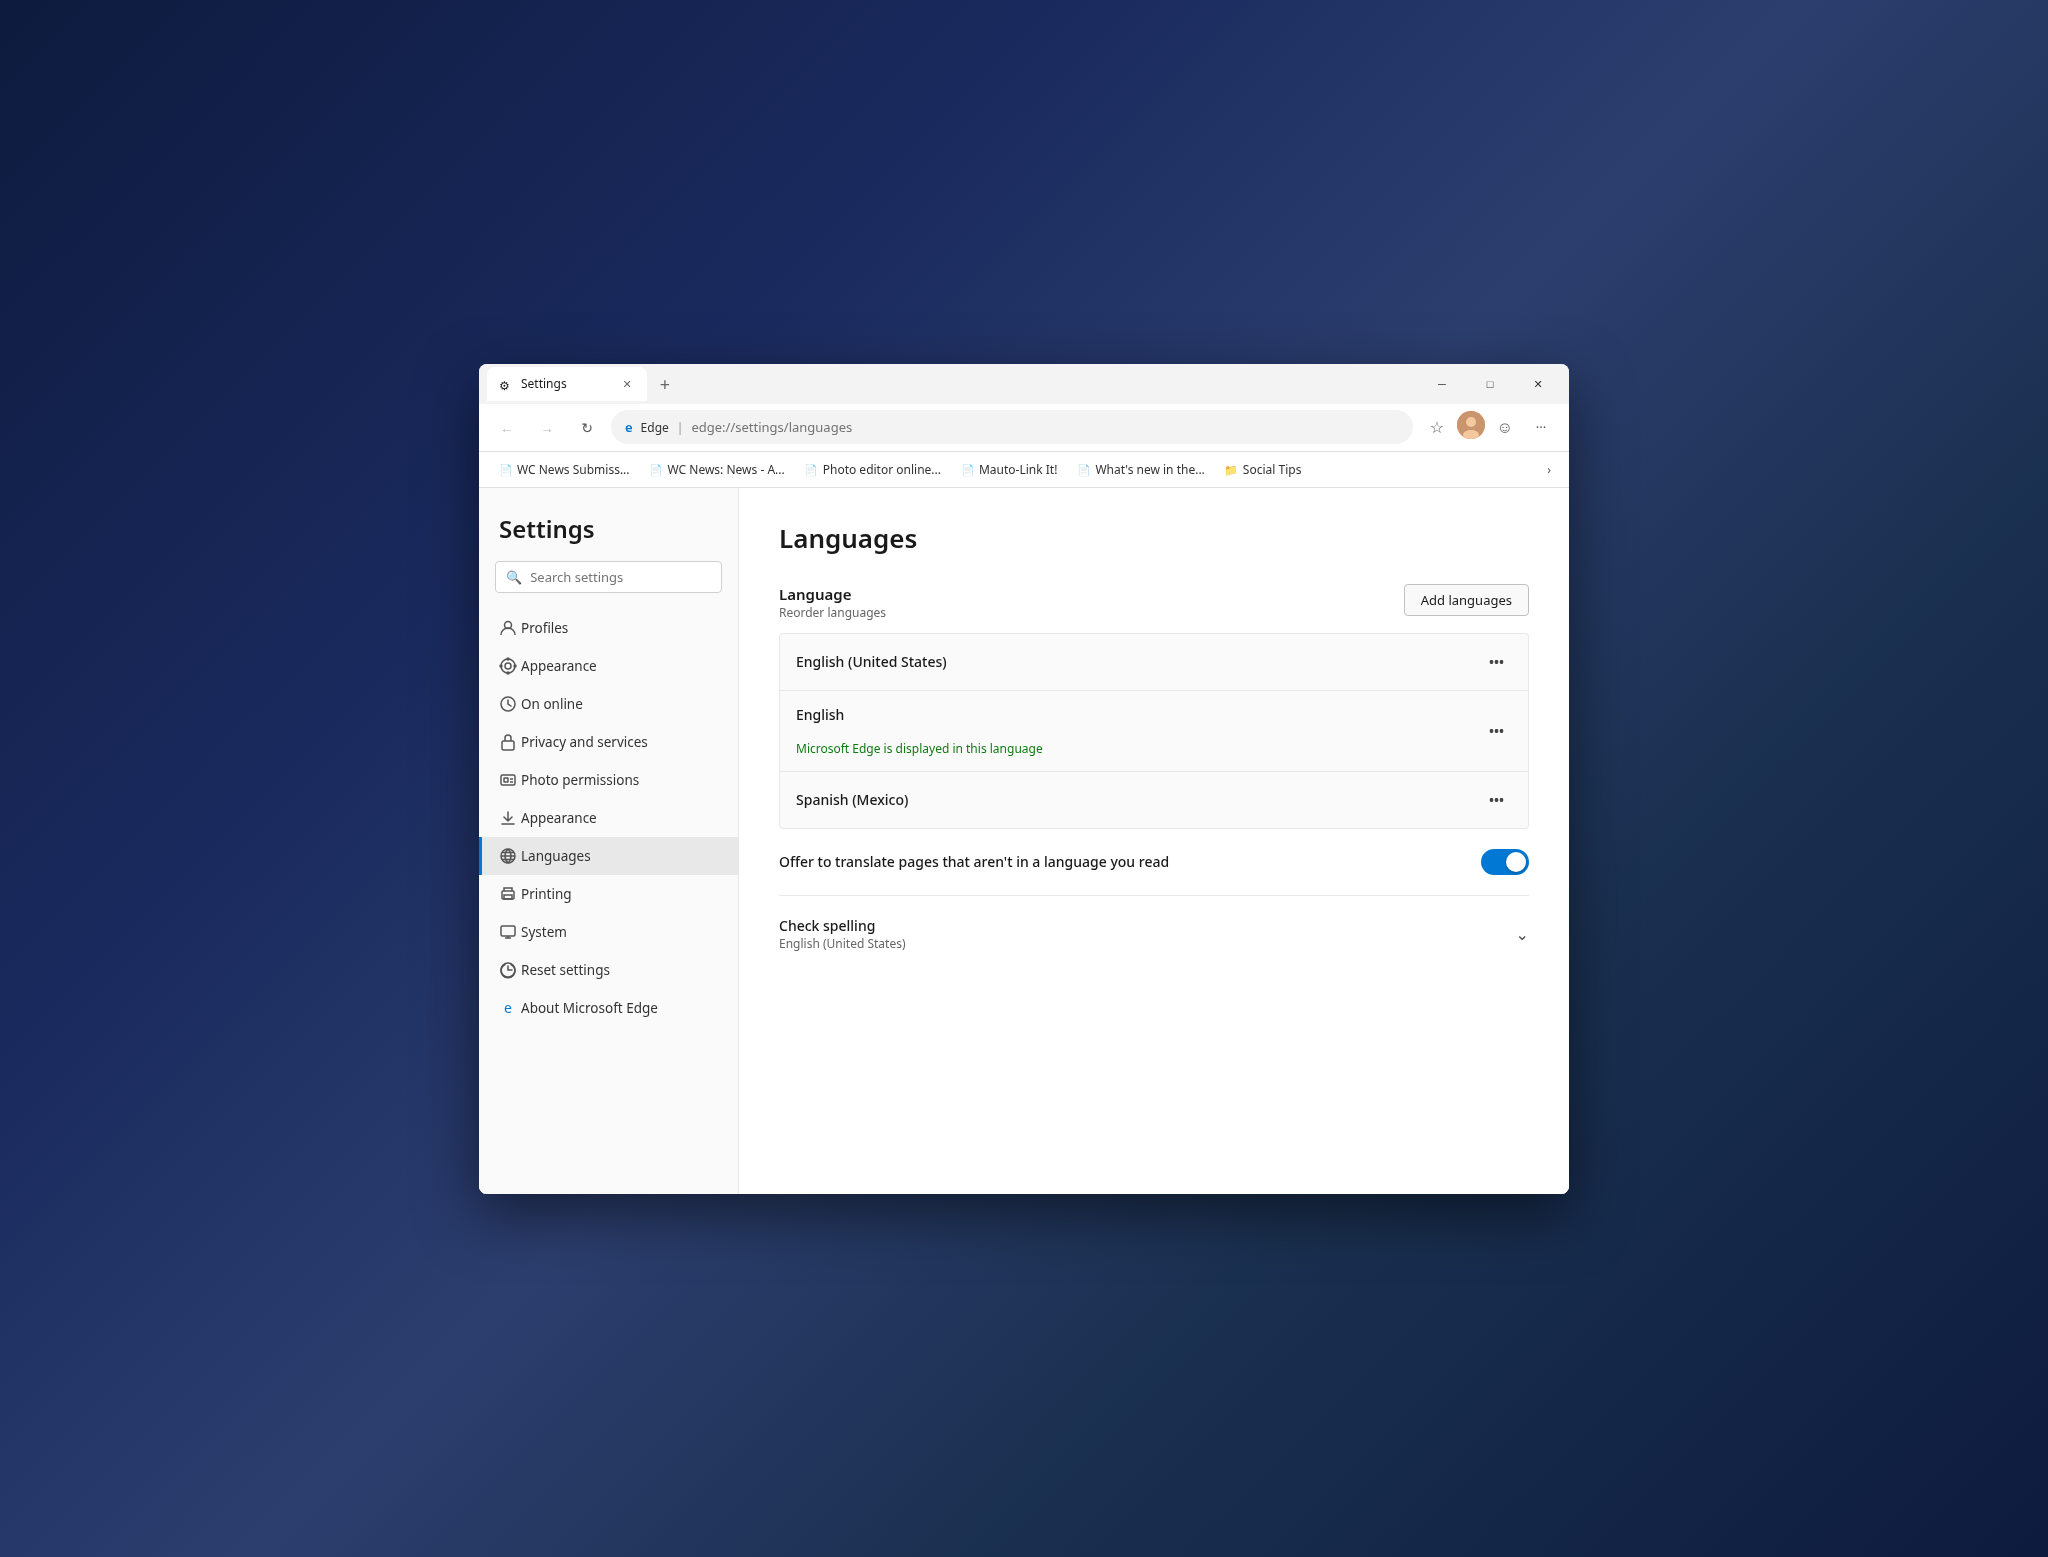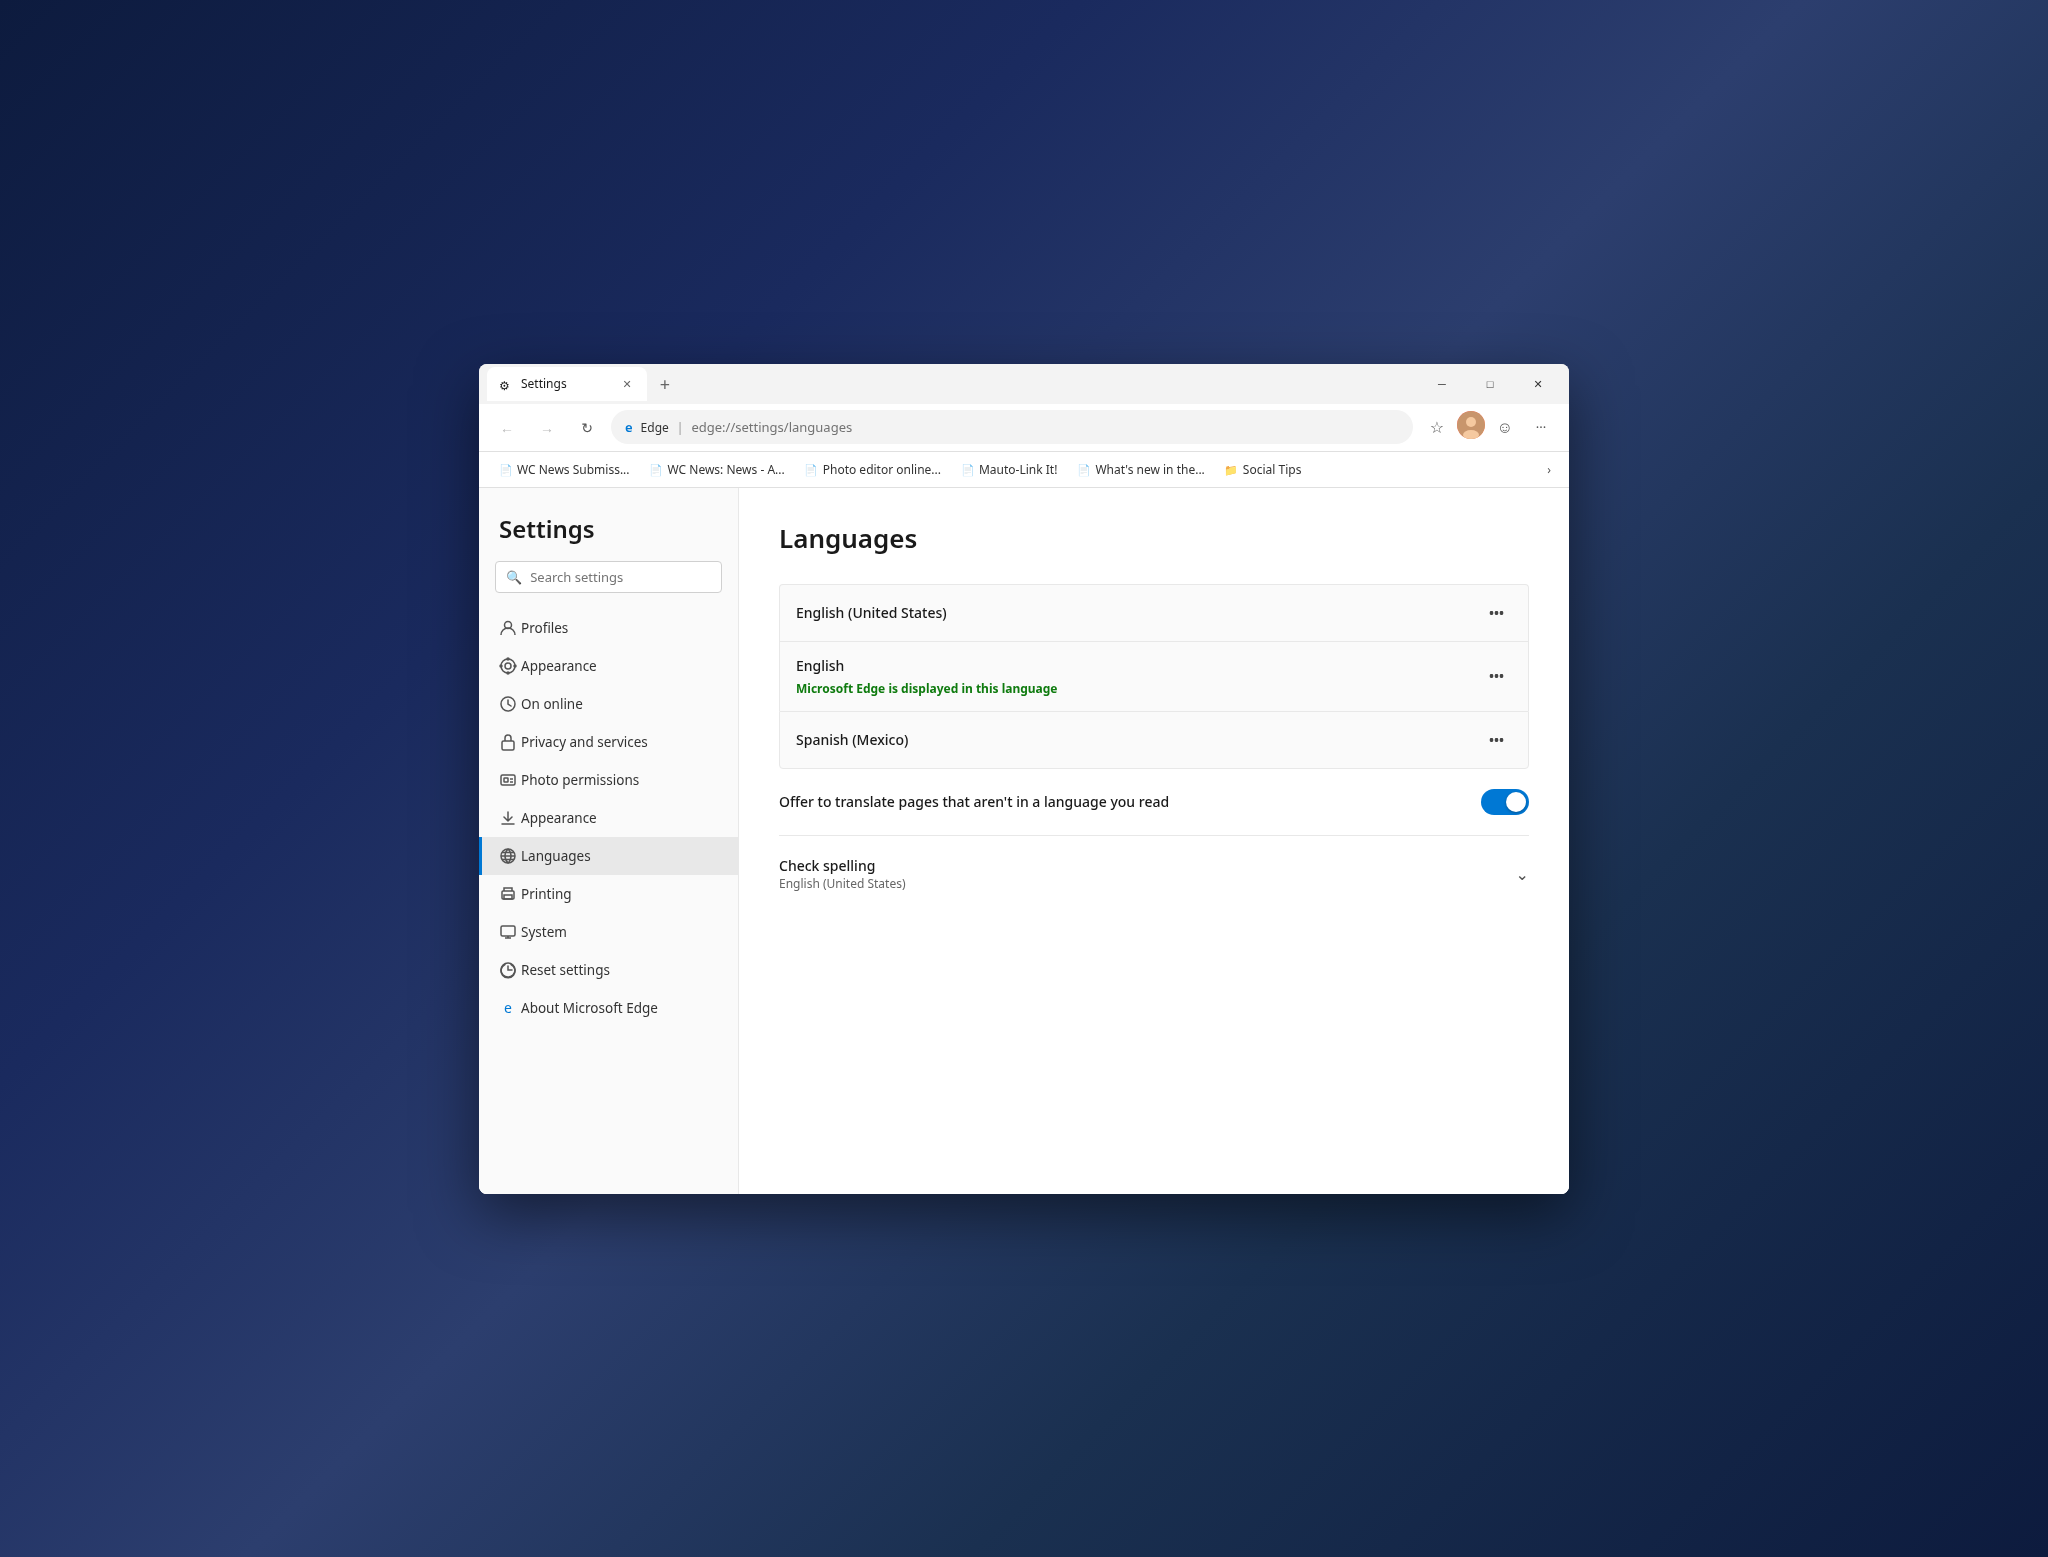--- a/index.html
+++ b/index.html
@@ -326,22 +326,21 @@
     .language-item:first-child { border-radius: 4px 4px 0 0; }
     .language-item:last-child { border-bottom: 1px solid #e8e8e8; border-radius: 0 0 4px 4px; }
     .language-name {
       font-size: 14px;
       color: #1a1a1a;
       font-weight: 500;
     }
     .language-note {
       font-size: 12px;
       color: #0f7b0f;
-      margin-top: 5px;
-      font-weight: bold;
+      margin-top: 16px;
     }
     .more-btn {
       width: 32px;
       height: 28px;
       display: flex;
       align-items: center;
       justify-content: center;
       border-radius: 4px;
       cursor: pointer;
       font-size: 16px;
@@ -596,20 +595,27 @@
       </div>
       <div class="nav-item">
         <span class="nav-icon" style="font-size:14px;color:#0078d4;">e</span>
         <span>About Microsoft Edge</span>
       </div>
     </div>
 
     <div class="main-content">
       <div class="page-title">Languages</div>
 
+      <div class="section-header">
+        <div>
+          <div class="section-title">Language</div>
+          <div class="section-subtitle">Reorder languages</div>
+        </div>
+        <button class="add-btn">Add languages</button>
+      </div>
 
       <div class="language-list">
 
         <div class="language-item">
           <div>
             <div class="language-name">English (United States)</div>
           </div>
           <div class="more-btn">•••</div>
         </div>
 

